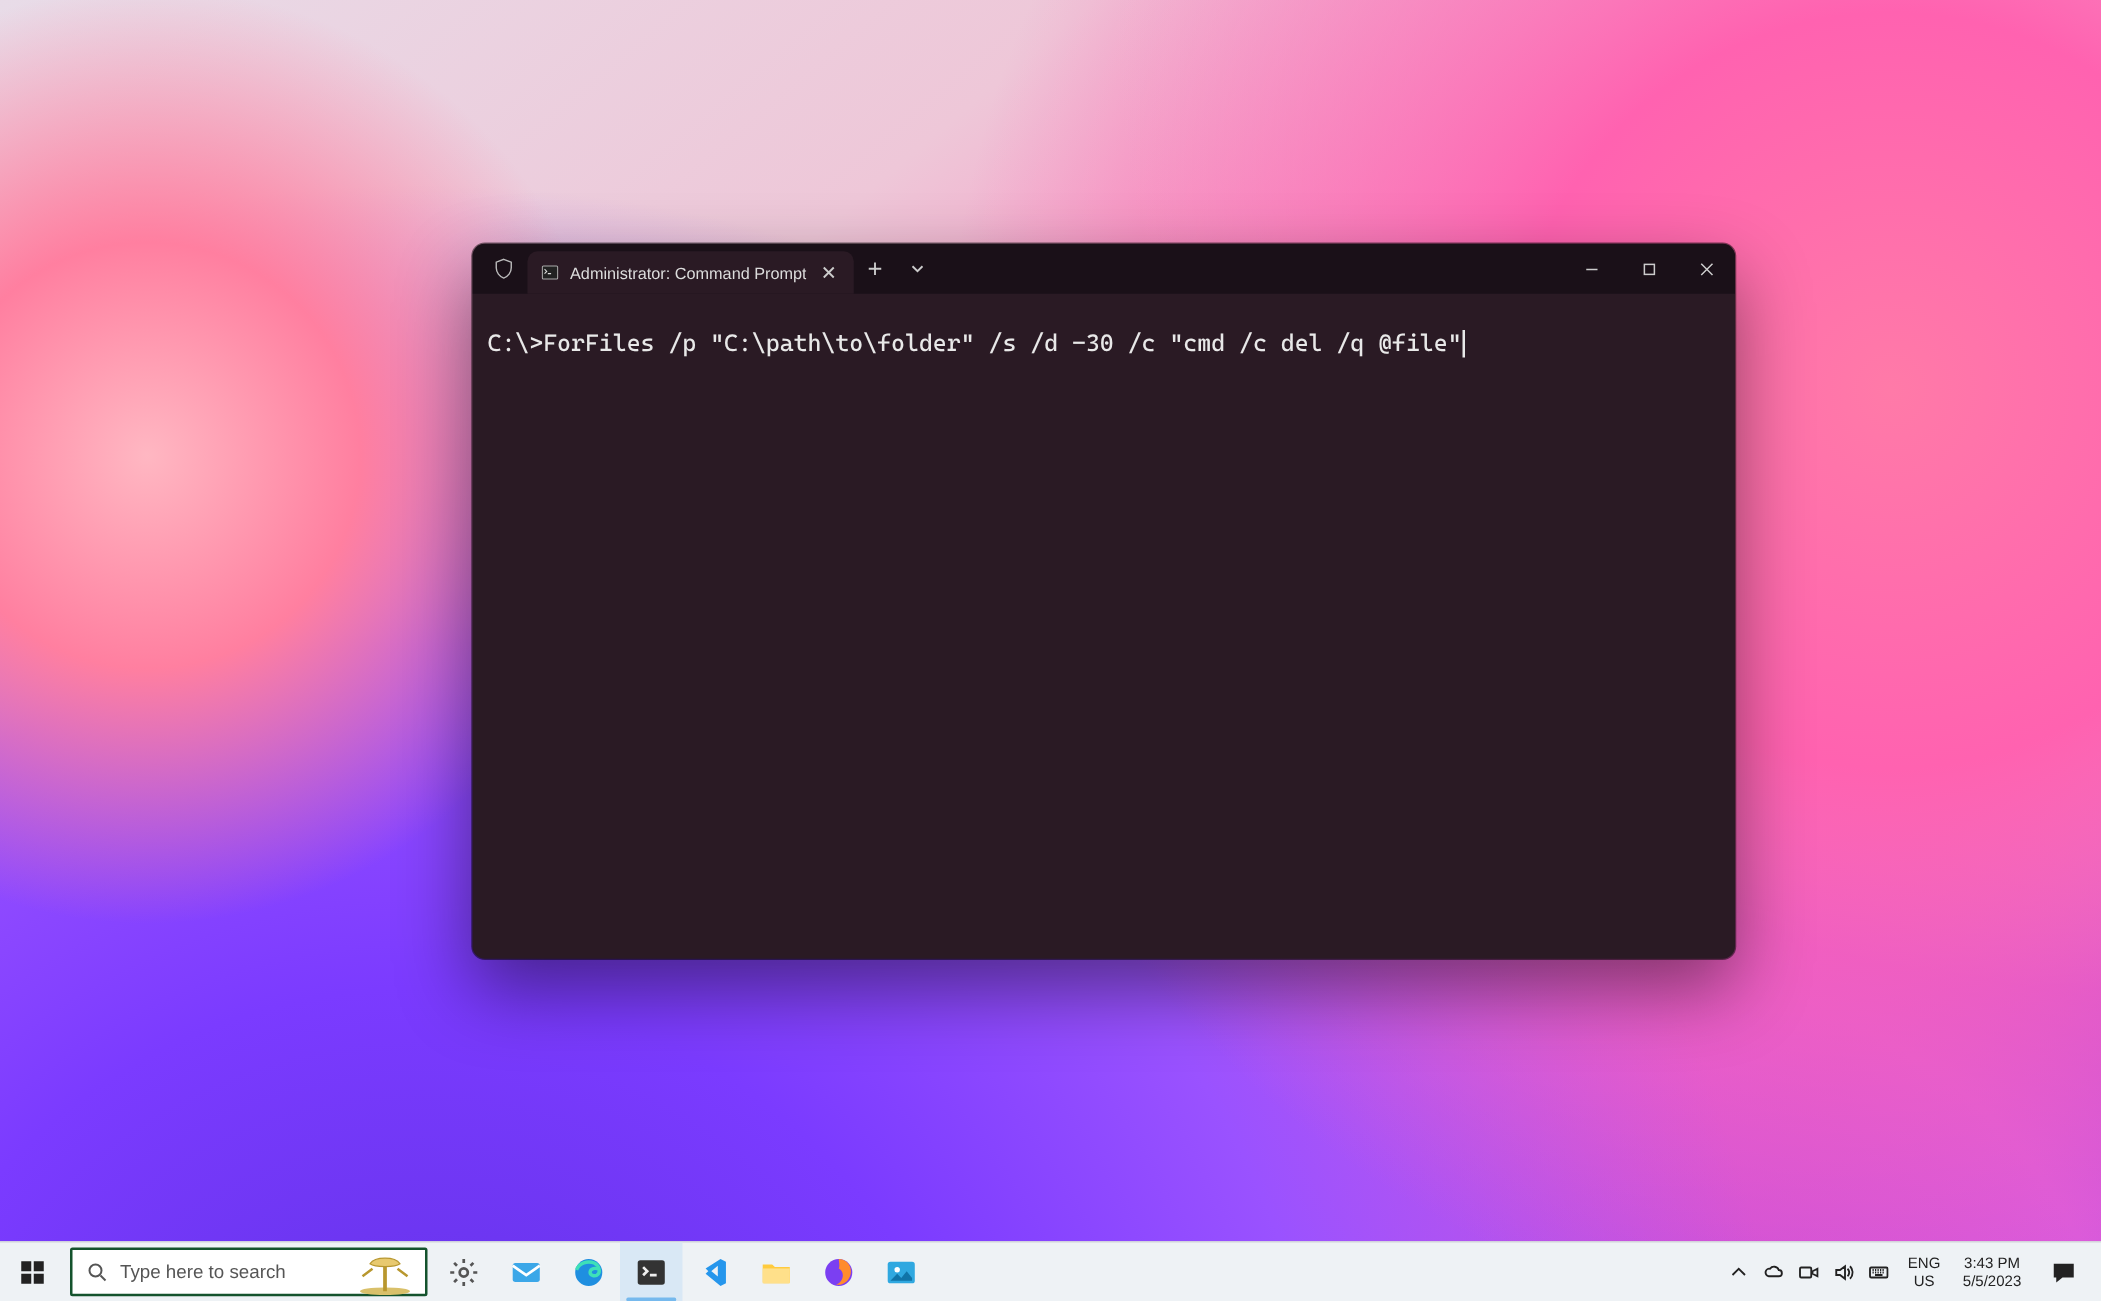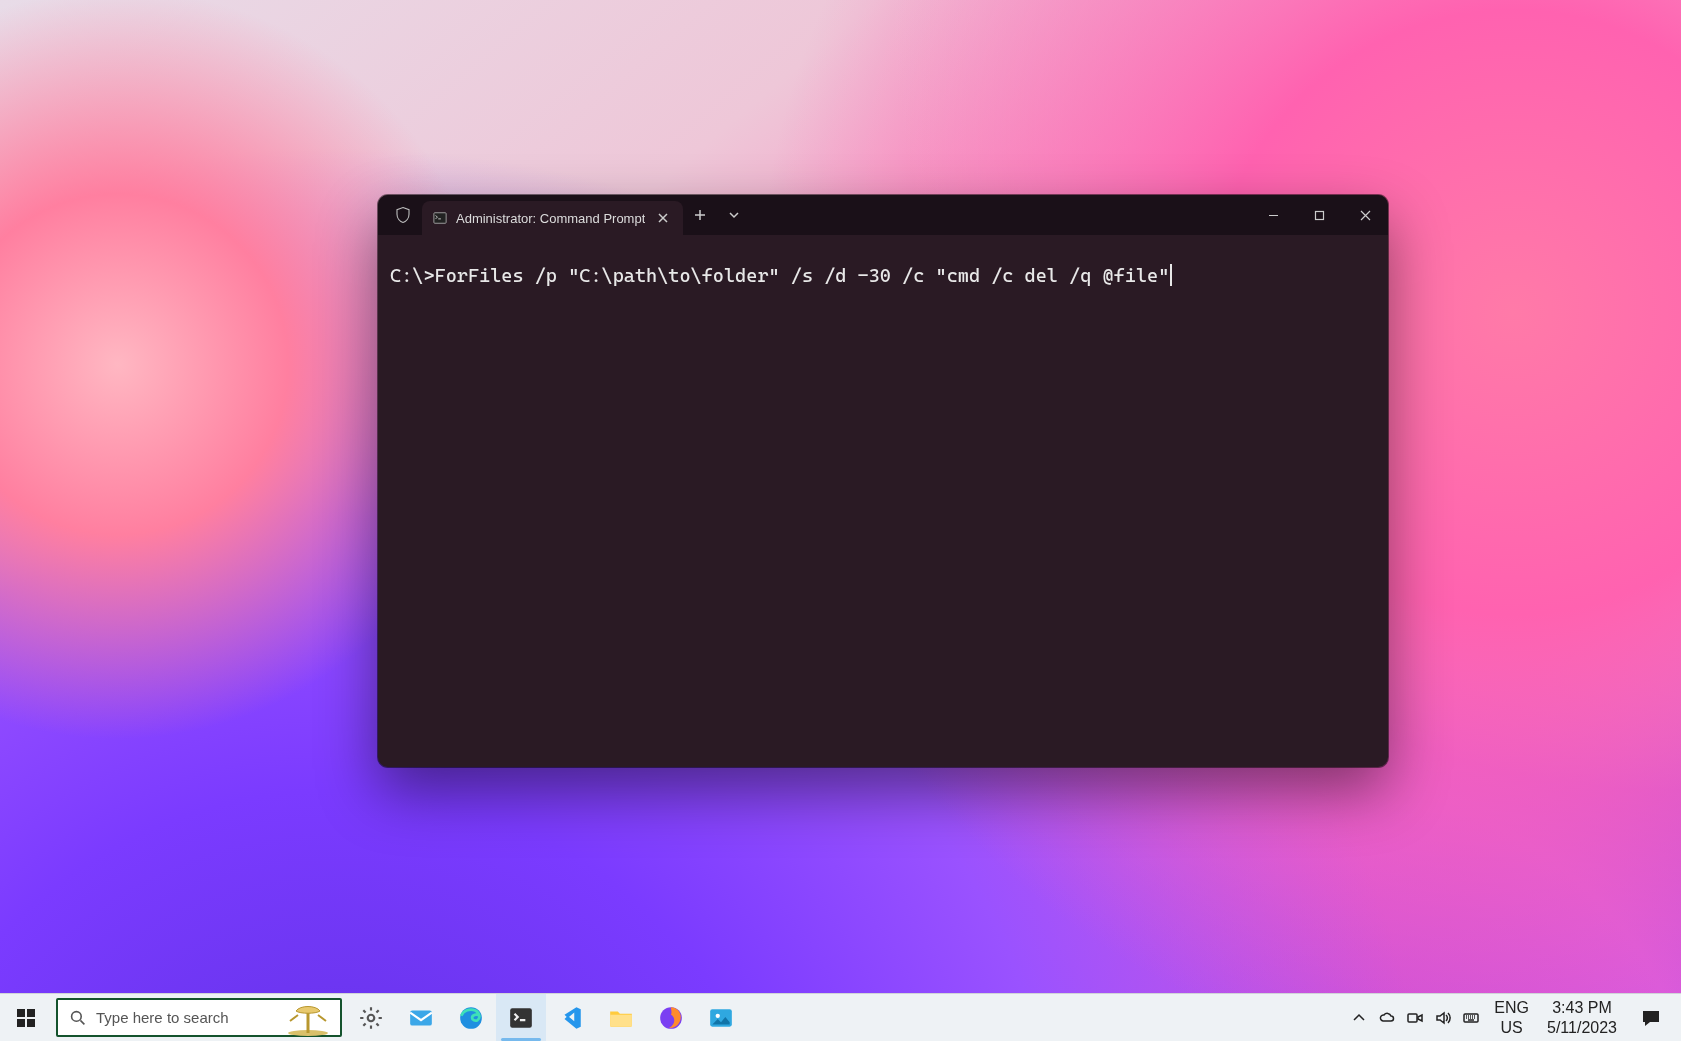--- a/index.html
+++ b/index.html
@@ -146,21 +146,21 @@
     width:40px;height:3px;background:#76b9ed;border-radius:2px;
   }
   .tb-app.active{background:#d9e8f5;}
   .tb-app svg{width:26px;height:26px;}
 
   .tb-spacer{flex:1;}
   .tray {
     display:flex;align-items:center;
     padding:0 6px;
     gap:2px;
-    font-size:16px;
+    font-size:12px;
     color:#222;
   }
   .tray .tray-ico{width:26px;height:48px;display:flex;align-items:center;justify-content:center;cursor:pointer;}
   .tray .tray-ico svg{width:16px;height:16px;stroke:#222;fill:none;stroke-width:1.5;}
   .tray .lang, .tray .clock { padding:0 8px; text-align:center; line-height:1.2; display:flex;flex-direction:column;justify-content:center;height:100%;cursor:pointer;}
   .tray .notif { width:48px;height:100%;display:flex;align-items:center;justify-content:center;cursor:pointer;}
   .tray .notif svg{width:20px;height:20px;fill:#222;}
 </style>
 </head>
 <body>
@@ -325,21 +325,21 @@
             <rect x="1" y="4" width="14" height="8" rx="1"></rect>
             <path d="M3 6h1M5 6h1M7 6h1M9 6h1M11 6h1M3 8h1M5 8h1M7 8h1M9 8h1M11 8h1M5 10h6"></path>
           </svg>
       </div>
       <div class="lang">
         <span>ENG</span>
         <span>US</span>
       </div>
       <div class="clock">
         <span>3:43 PM</span>
-        <span>5/11/2023</span>
+        <span>5/5/2023</span>
       </div>
       <div class="notif">
         <svg viewBox="0 0 20 20">
             <path d="M2 3h16v11H9l-5 4v-4H2z"></path>
           </svg>
       </div>
     </div>
   </div>
 
 </div>

